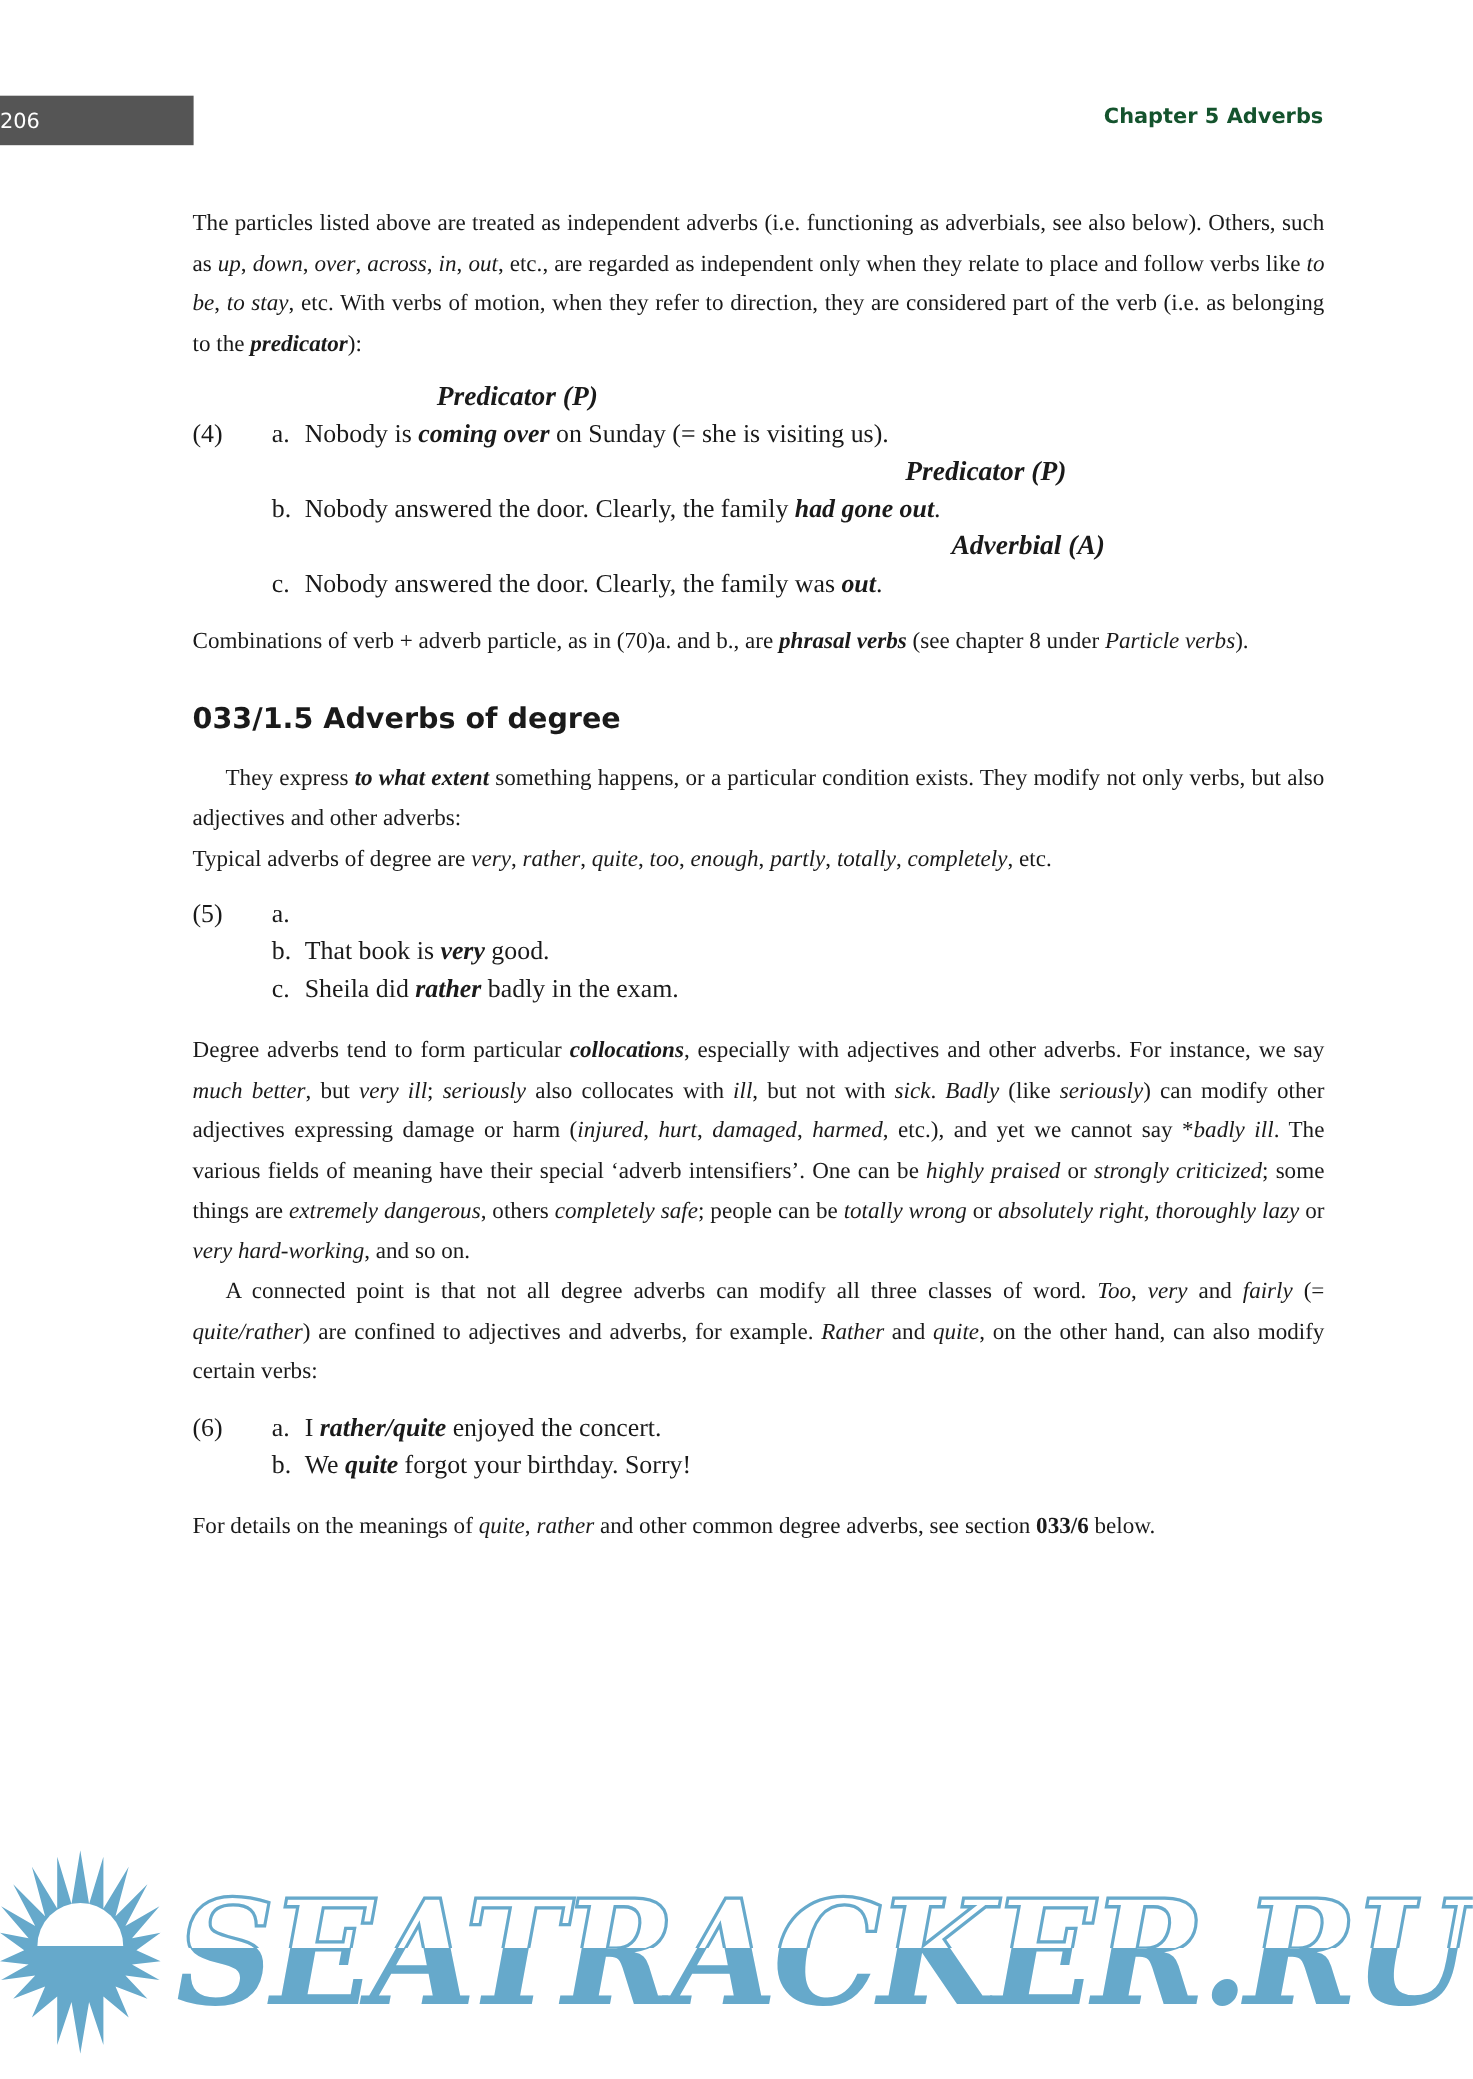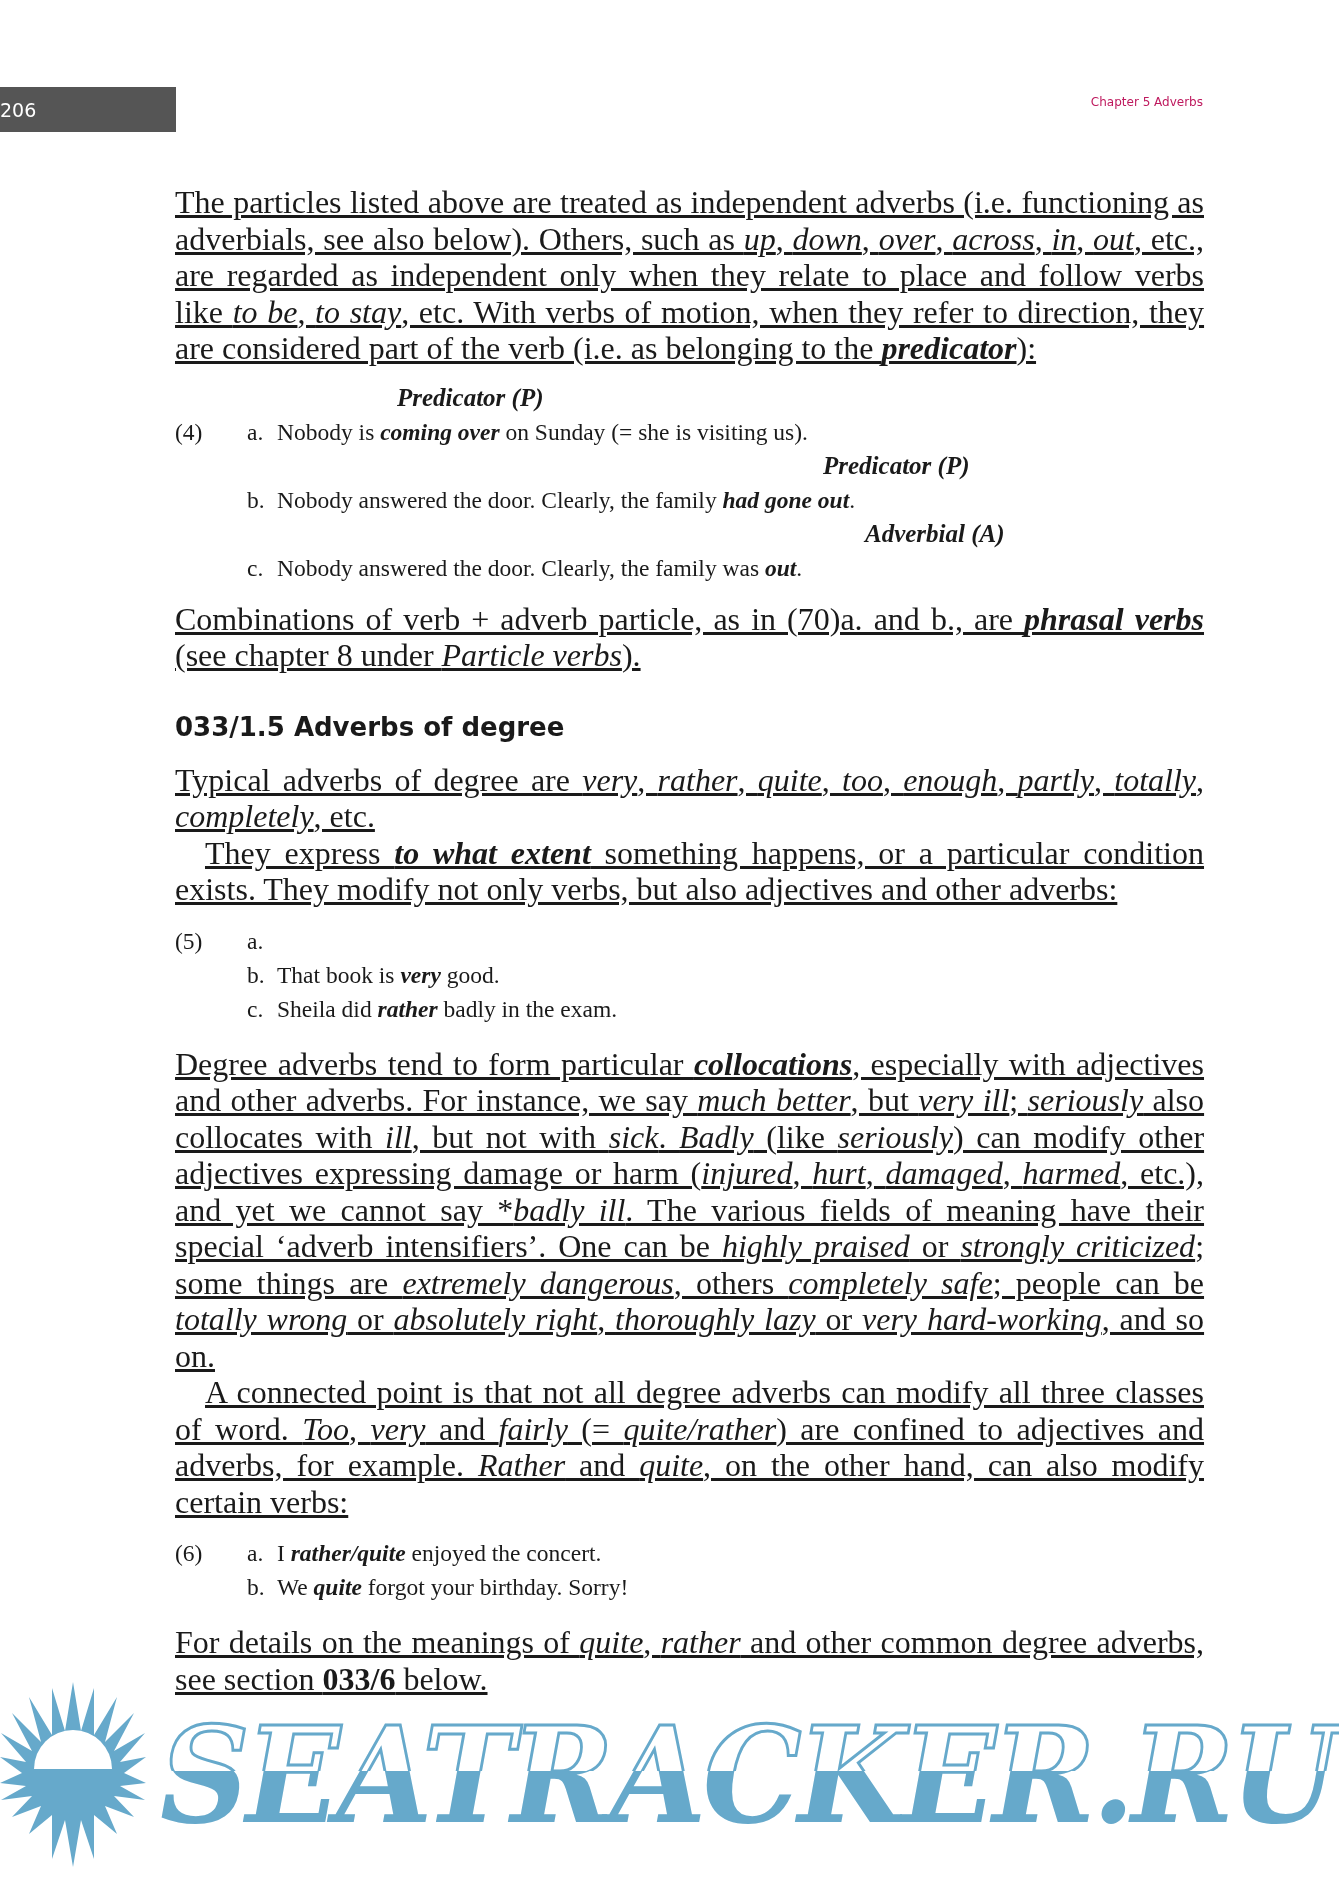--- a/index.html
+++ b/index.html
@@ -2,23 +2,23 @@
 <html><head>
 <meta charset="utf-8">
 <style>
   html, body { margin:0; padding:0; background:#ffffff; }
   body { width:1339px; height:1890px; position:relative; overflow:hidden;
          font-family:"Liberation Serif","DejaVu Serif",serif; color:#1a1a1a; }
   .page-tab { position:absolute; left:0; top:87px; width:176px; height:45px; background:#555555;
               color:#ffffff; font-family:"DejaVu Sans","Liberation Sans",sans-serif; font-size:19px;
               display:flex; align-items:center; justify-content:flex-start; }
   .running-head { position:absolute; right:136px; top:95px; font-family:"DejaVu Sans","Liberation Sans",sans-serif;
-                  font-size:12px; color:#be185d; }
+                  font-size:19px; color:#14532d;font-weight:bold; }
   .content { position:absolute; left:175px; top:184px; width:1029px; }
-  .p { font-size:32px; line-height:36.5px; text-align:justify; margin:0;text-decoration:underline; }
+  .p { font-size:21px; line-height:36.5px; text-align:justify; margin:0; }
   .p.indent { text-indent:30px; }
   .gap { height:18px; }
   .ex { font-size:23.5px; line-height:34px; position:relative; }
   .ex-row { display:flex; align-items:baseline; }
   .ex-num { width:72px; flex:none; }
   .ex-letter { width:30px; flex:none; }
   .ex-indent { width:72px; flex:none; }
   .label { font-style:italic; font-weight:bold; font-size:25px; line-height:34px; }
   .heading { font-family:"DejaVu Sans","Liberation Sans",sans-serif; font-weight:bold; font-size:26px; margin:0; }
   i { font-style:italic; }
@@ -63,23 +63,23 @@
   <div class="gap" style="height:16px"></div>
 
   <p class="p"><span>Combinations of verb + adverb particle, as in (70)a. and b., are </span><b class="bi">phrasal verbs</b><span> (see chapter 8 under </span><i>Particle verbs</i><span>).</span></p>
 
   <div class="gap" style="height:38px"></div>
 
   <h3 class="heading">033/1.5 Adverbs of degree</h3>
 
   <div class="gap" style="height:20px"></div>
 
+  <p class="p indent"><span>They express </span><b class="bi">to what extent</b><span> something happens, or a particular condition exists. They modify not only verbs, but also adjectives and other adverbs:</span></p>
+
   <p class="p"><span>Typical adverbs of degree are </span><i>very</i><span>, </span><i>rather</i><span>, </span><i>quite</i><span>, </span><i>too</i><span>, </span><i>enough</i><span>, </span><i>partly</i><span>, </span><i>totally</i><span>, </span><i>completely</i><span>, etc.</span></p>
-
-  <p class="p indent"><span>They express </span><b class="bi">to what extent</b><span> something happens, or a particular condition exists. They modify not only verbs, but also adjectives and other adverbs:</span></p>
 
   <div class="gap" style="height:16px"></div>
 
   <div class="ex">
     <div class="ex-row">
       <span class="ex-num">(5)</span>
       <span class="ex-letter">a.</span>
     </div>
     <div class="ex-row">
       <span class="ex-indent"></span>

